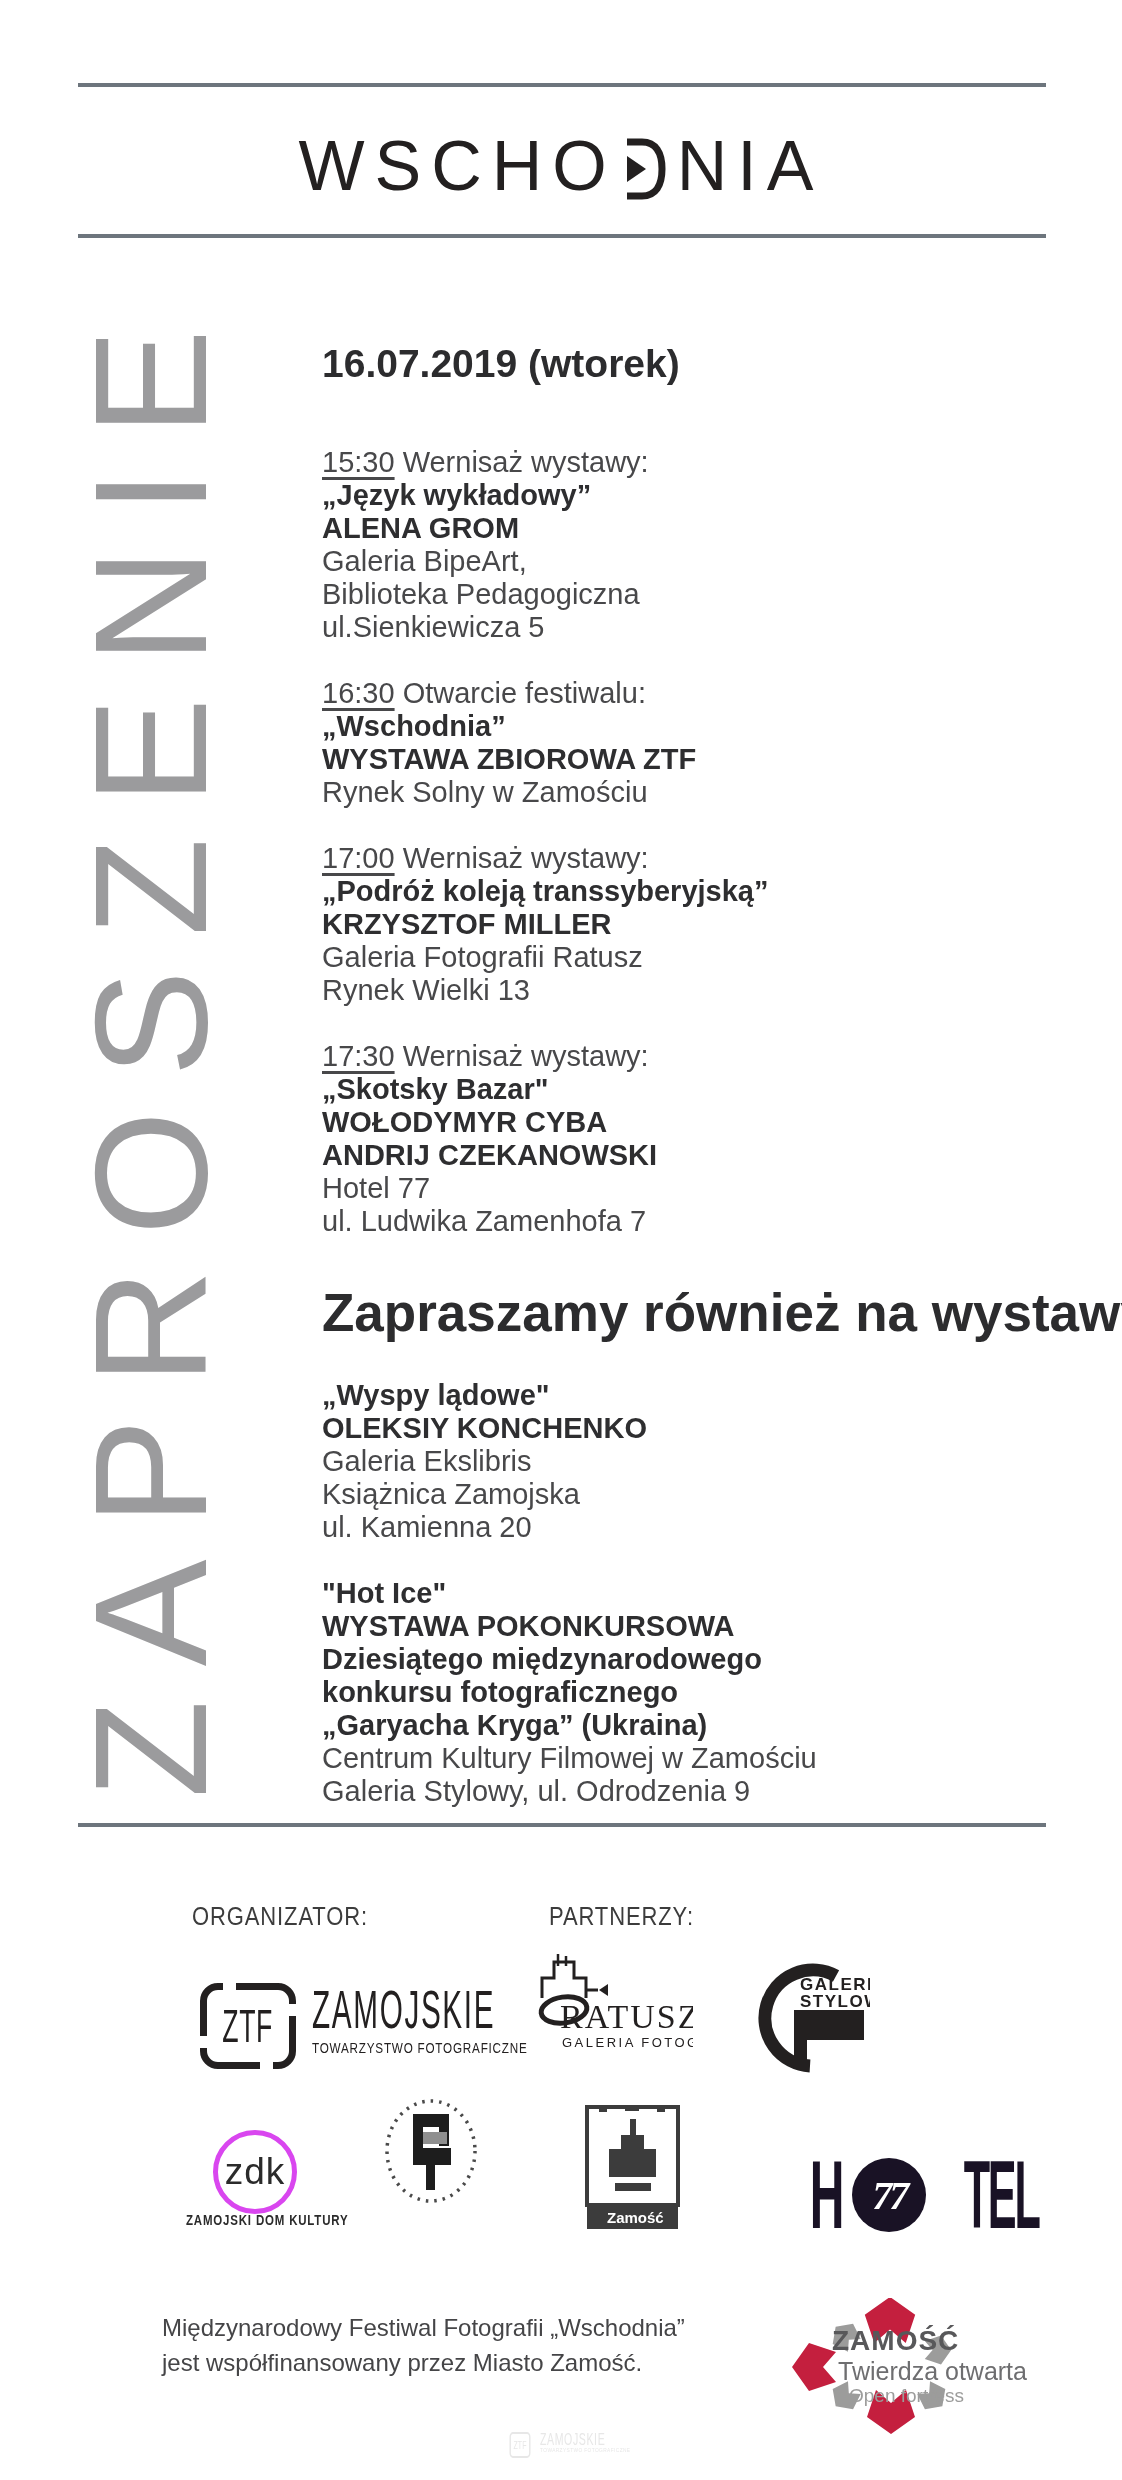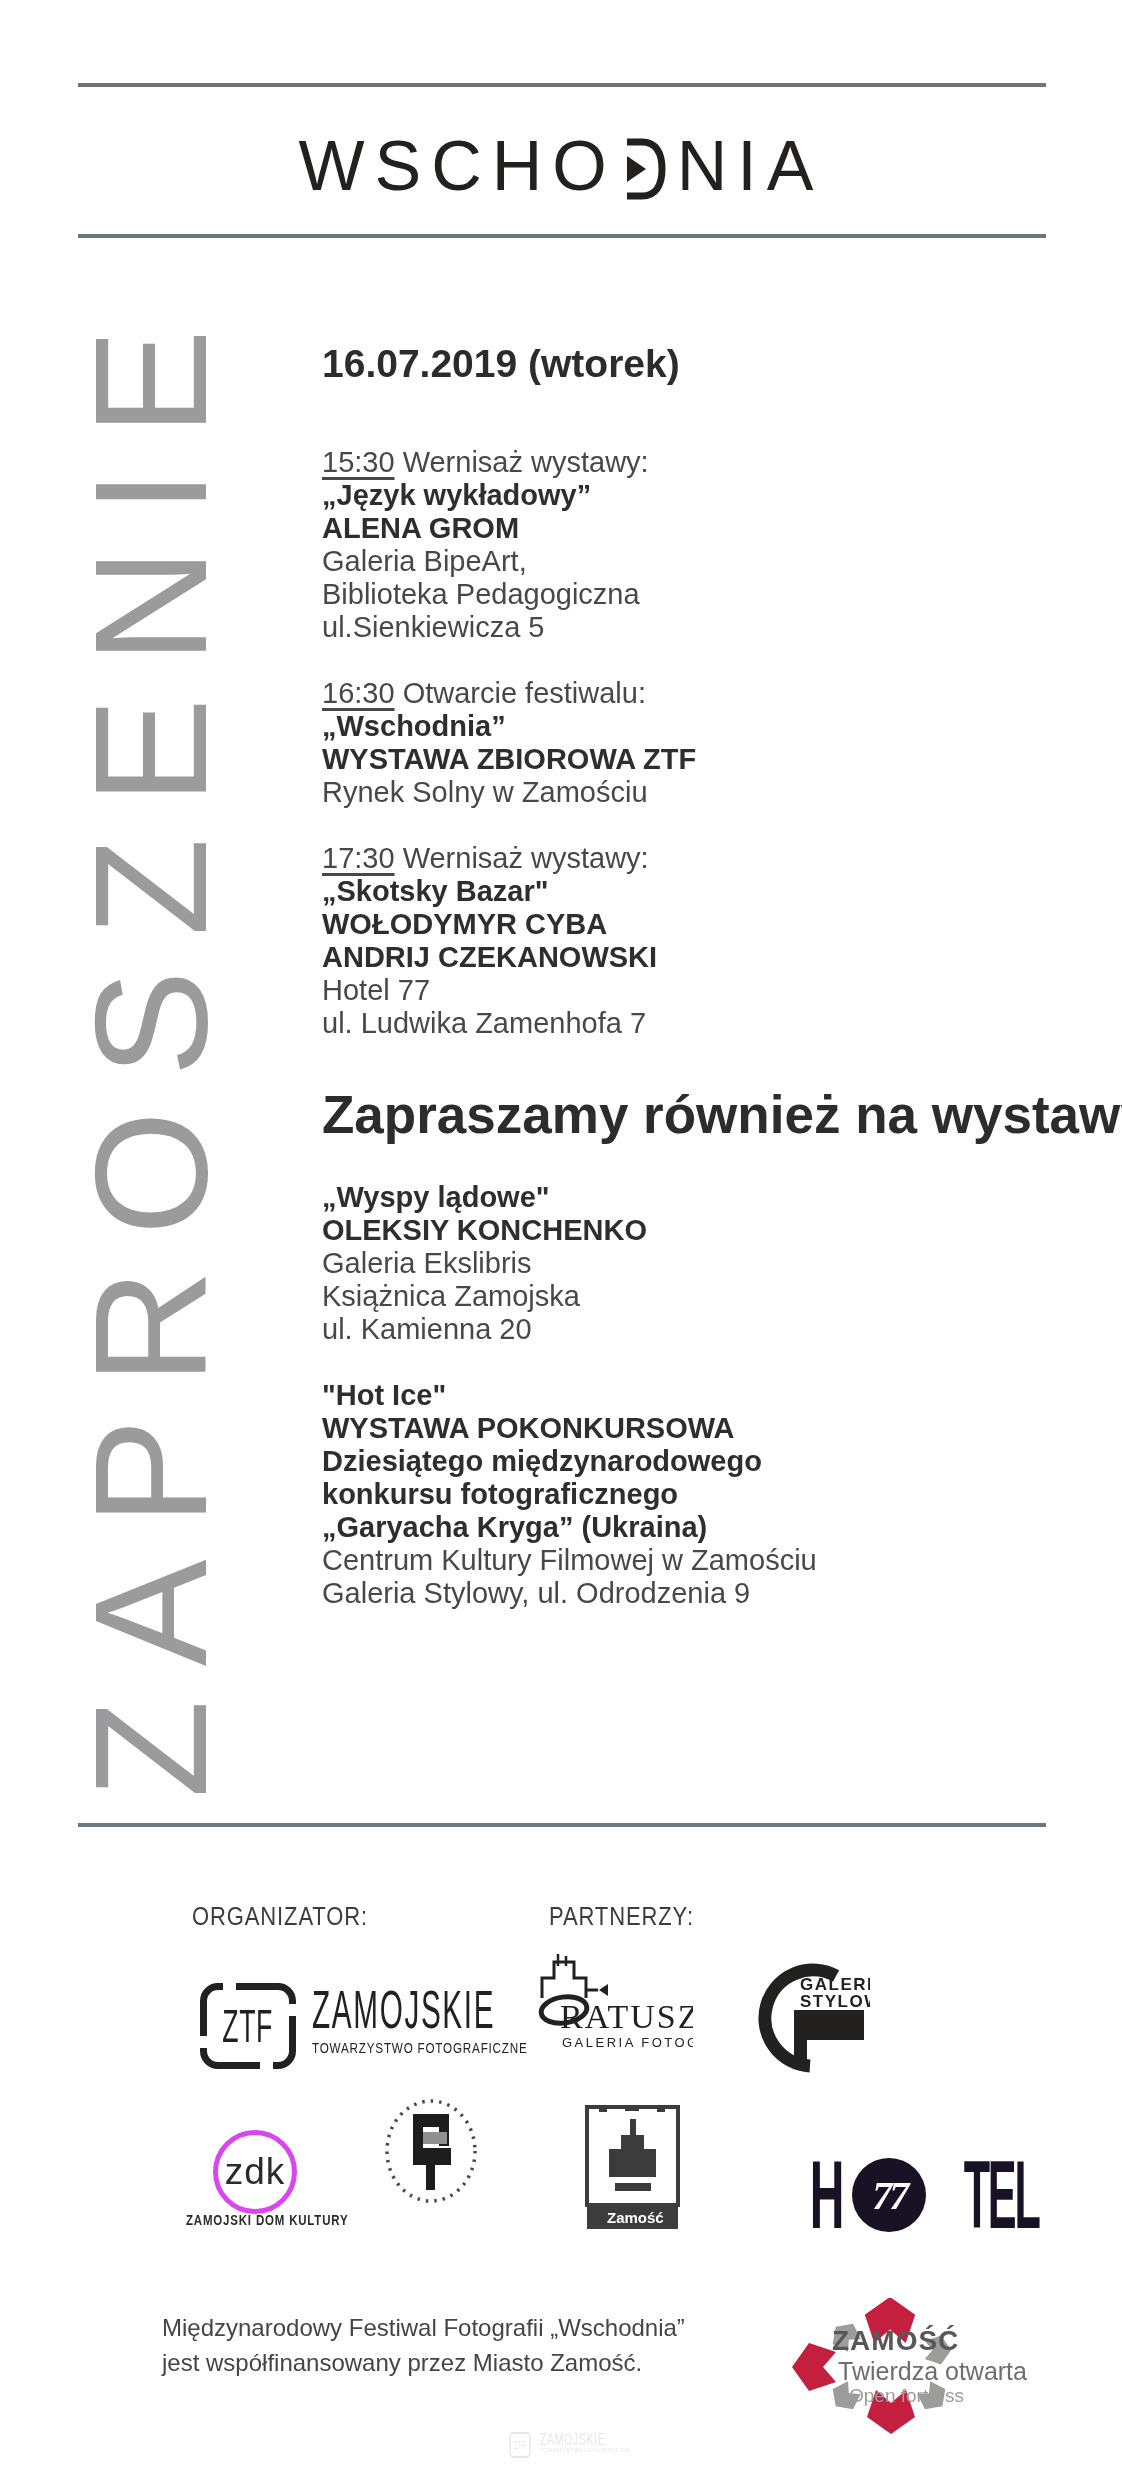--- a/index.html
+++ b/index.html
@@ -112,20 +112,27 @@
           <div class="line bold">ALENA GROM</div>
           <div class="line">Galeria BipeArt,</div>
           <div class="line">Biblioteka Pedagogiczna</div>
           <div class="line">ul.Sienkiewicza 5</div>
         </div>
         <div class="event">
           <div class="line"><span class="time">16:30</span> Otwarcie festiwalu:</div>
           <div class="line bold">„Wschodnia”</div>
           <div class="line bold">WYSTAWA ZBIOROWA ZTF</div>
           <div class="line">Rynek Solny w Zamościu</div>
+        </div>
+        <div class="event">
+          <div class="line"><span class="time">17:00</span> Wernisaż wystawy:</div>
+          <div class="line bold">„Podróż koleją transsyberyjską”</div>
+          <div class="line bold">KRZYSZTOF MILLER</div>
+          <div class="line">Galeria Fotografii Ratusz</div>
+          <div class="line">Rynek Wielki 13</div>
         </div>
         <div class="event">
           <div class="line"><span class="time">17:30</span> Wernisaż wystawy:</div>
           <div class="line bold">„Skotsky Bazar"</div>
           <div class="line bold">WOŁODYMYR CYBA</div>
           <div class="line bold">ANDRIJ CZEKANOWSKI</div>
           <div class="line">Hotel 77</div>
           <div class="line">ul. Ludwika Zamenhofa 7</div>
         </div>
       </div>

